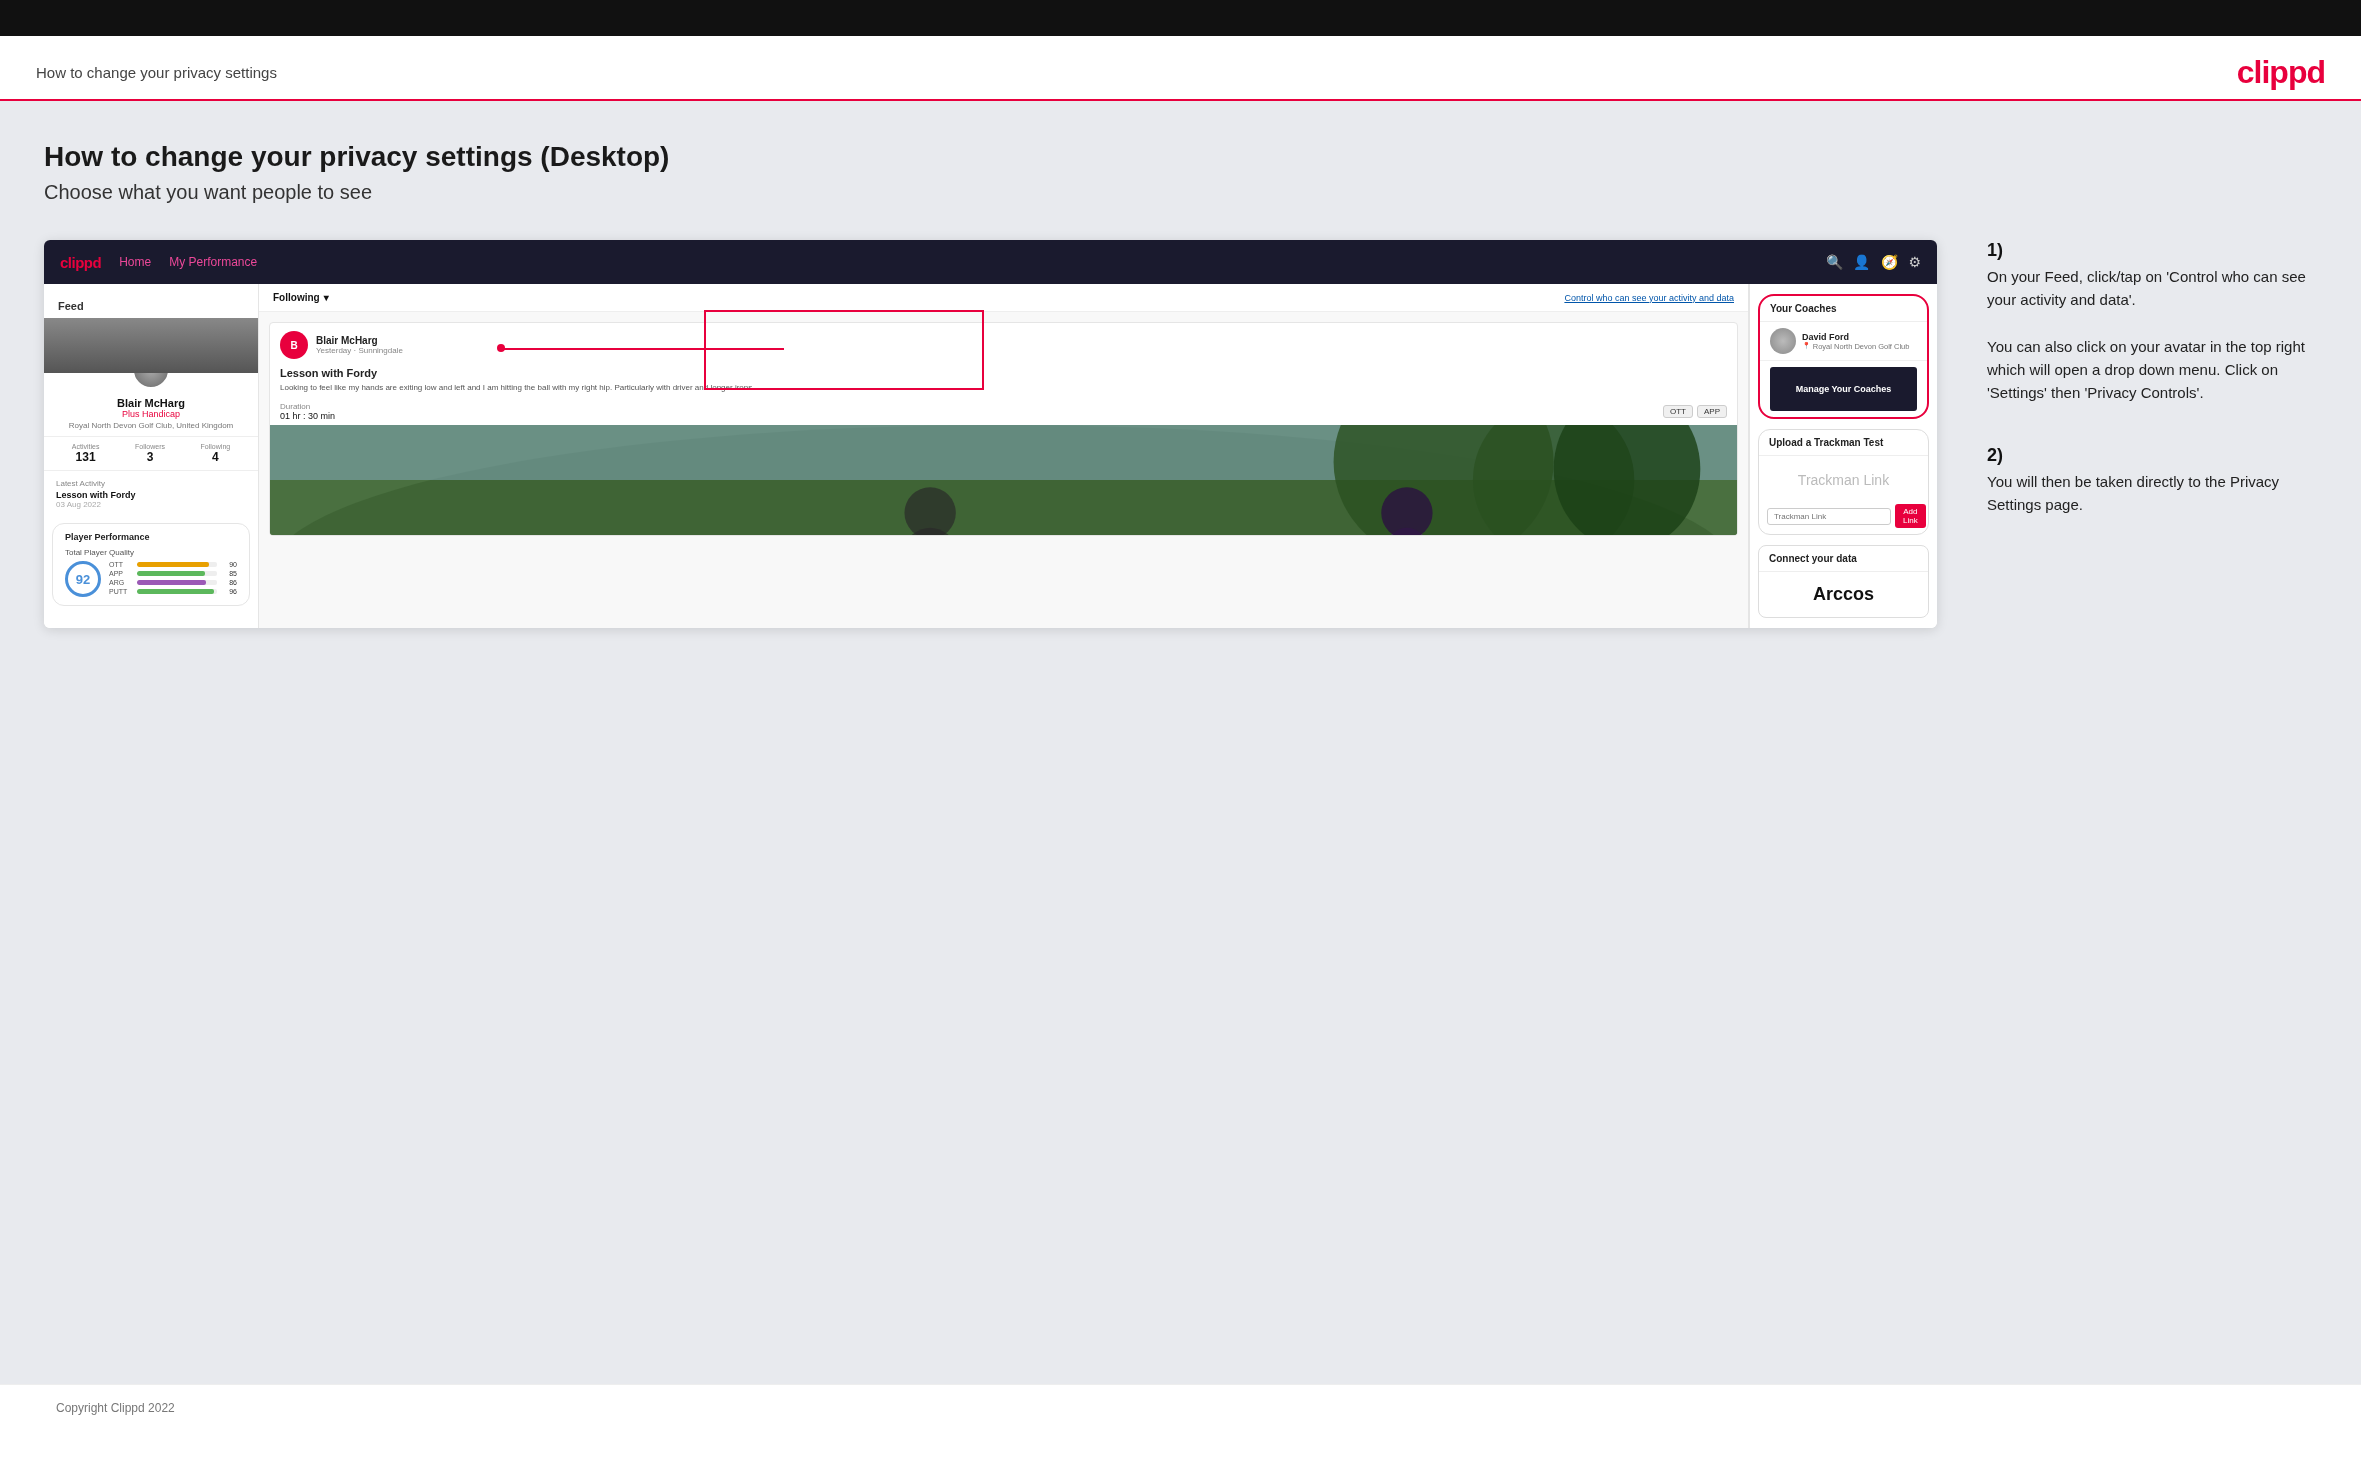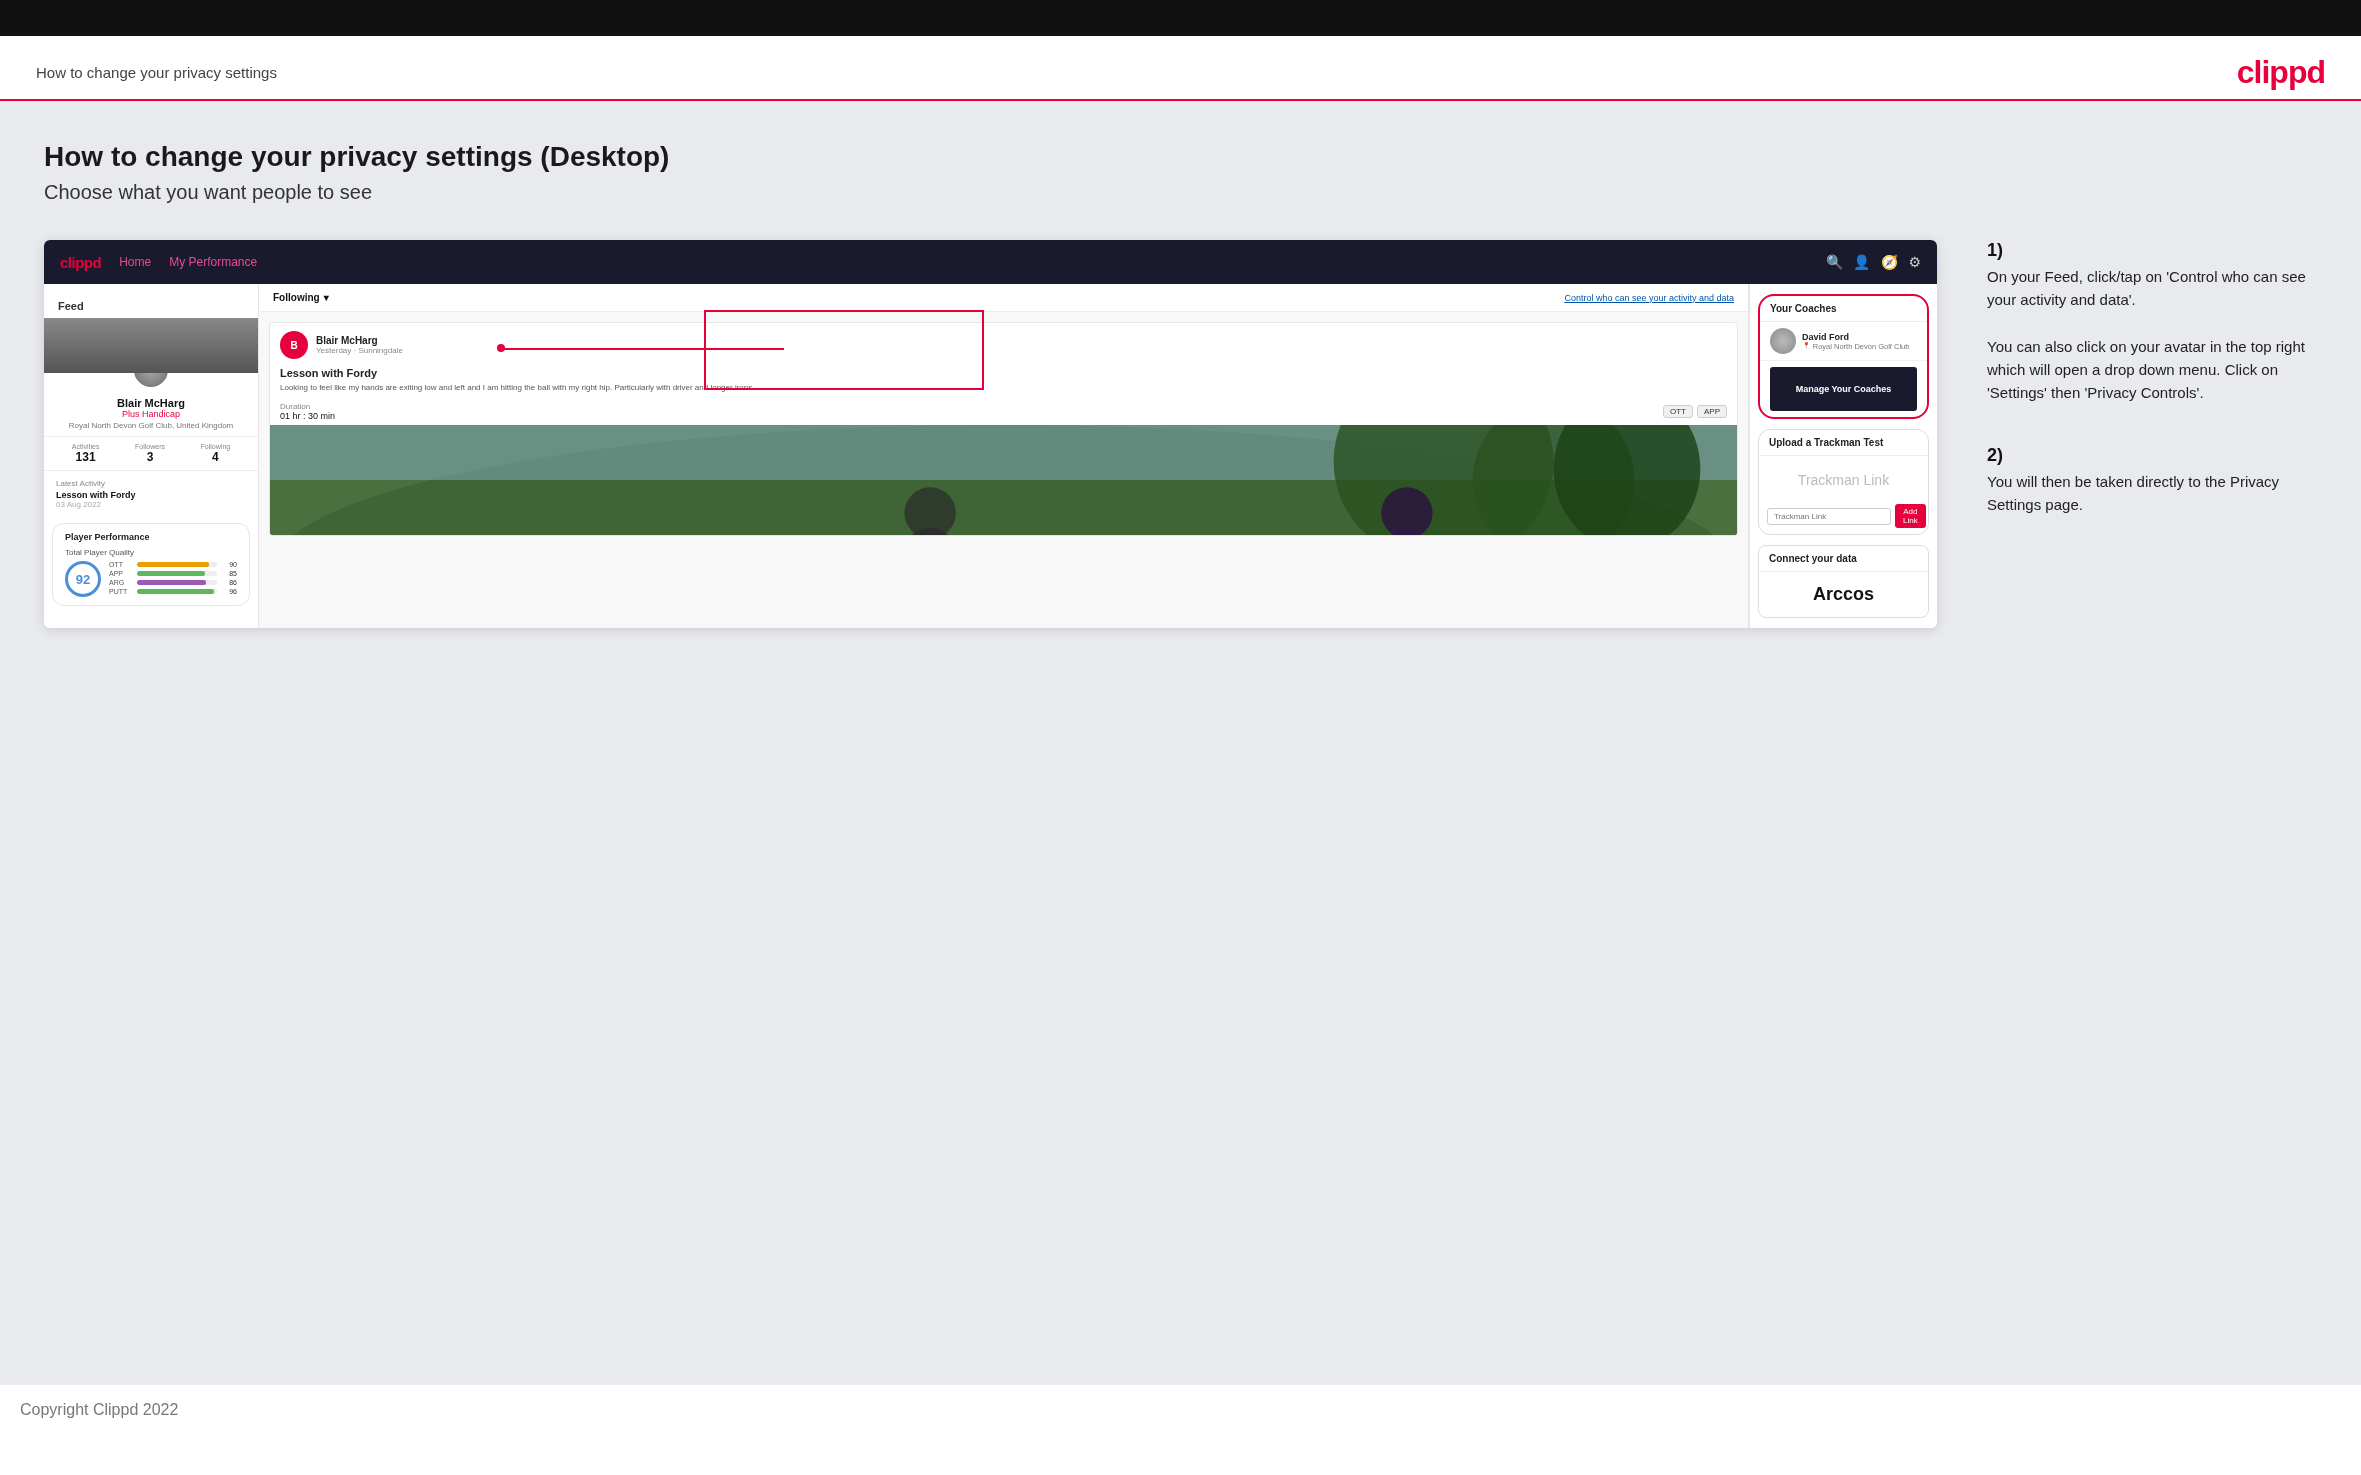--- a/index.html
+++ b/index.html
@@ -501,22 +501,22 @@
       margin-bottom: 4px;
     }
     .instr-text {
       font-size: 15px;
       color: #222;
       line-height: 1.55;
     }
 
     
     .footer {
-      padding: 16px 20px;
-      font-size: 16px;
+      padding: 16px 56px;
+      font-size: 12px;
       color: #777;
       background: #fff;
       border-top: 1px solid #eee;
     }
 
     
     .screenshot-outer {
       position: relative;
     }
     .red-annotation-line {

